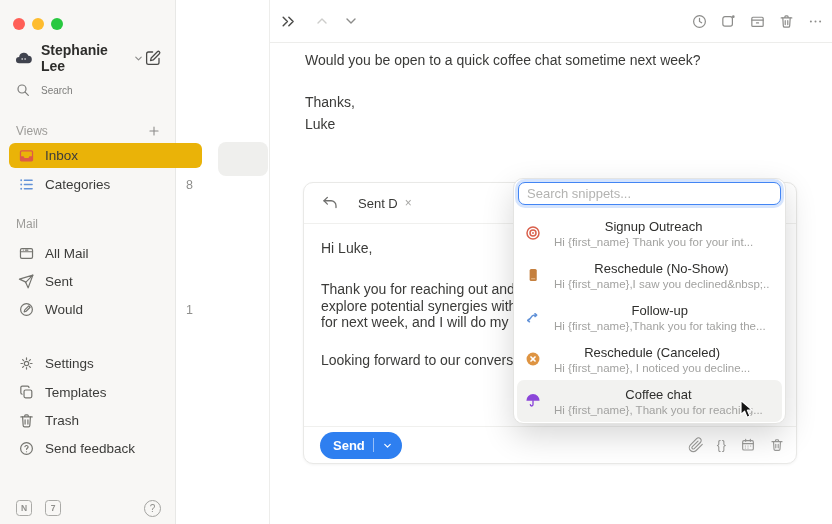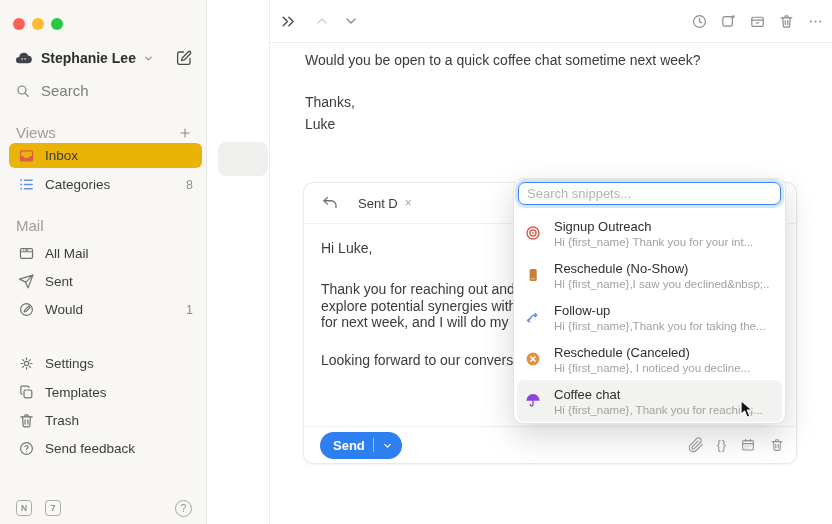--- a/index.html
+++ b/index.html
@@ -1,36 +1,36 @@
 <!DOCTYPE html>
 <html><head>
 <meta charset="utf-8">
 <style>
   html,body{margin:0;padding:0;}
   body{width:832px;height:524px;overflow:hidden;position:relative;background:#fff;
        font-family:"Liberation Sans",sans-serif;-webkit-font-smoothing:antialiased;}
   .app{position:absolute;inset:0;}
 
   
-  .sidebar{position:absolute;left:0;top:0;width:207px;height:524px;background:#f8f7f5;
+  .sidebar{position:absolute;left:0;top:0;width:176px;height:524px;background:#f8f7f5;
            border-right:1px solid #e8e8e6;box-sizing:border-box;}
   .traffic{position:absolute;left:13px;top:18px;display:flex;gap:7px;}
   .tl{width:12px;height:12px;border-radius:50%;}
   .tl.red{background:#ff5f57}.tl.yellow{background:#febc2e}.tl.green{background:#28c840}
 
   .user-row{position:absolute;left:14px;top:47px;right:13px;height:22px;display:flex;align-items:center;}
   .user-name{font-size:14px;font-weight:700;color:#2d2d2b;margin-left:8px;}
   .user-chevron{margin-left:7px;display:flex;}
   .compose-btn{margin-left:auto;display:flex;cursor:pointer;}
 
   .search-row{position:absolute;left:15px;top:82px;display:flex;gap:10px;align-items:center;
-              color:#7c7c7a;font-size:15px;cursor:pointer;}
+              color:#7c7c7a;font-size:10px;cursor:pointer;}
 
   .section-header{position:absolute;left:16px;right:14px;display:flex;align-items:center;
-                  color:#9d9c99;font-size:15px;}
+                  color:#9d9c99;font-size:12px;}
   .sh-views{top:124px;}
   .sh-mail{top:217px;}
   .plus-btn{margin-left:auto;display:flex;cursor:pointer;}
 
   .nav-item{position:absolute;left:9px;width:193px;height:25px;display:flex;align-items:center;
             padding:0 9px;box-sizing:border-box;border-radius:6px;font-size:13.5px;color:#3c3c3a;
             gap:10px;cursor:pointer;}
   .nav-item.selected{background:#eab308;}
   .nav-count{margin-left:auto;color:#8f8f8d;font-size:12.5px;}
   .ni-inbox{top:143px}.ni-categories{top:172px}
@@ -84,21 +84,21 @@
          box-sizing:border-box;z-index:5;}
   .snippet-search{position:absolute;left:4px;top:3px;width:263px;height:23px;border:1.5px solid #4285f4;
                   border-radius:7px;box-shadow:0 0 0 3px rgba(66,133,244,.22);font-size:13px;
                   padding:0 8px;box-sizing:border-box;outline:none;color:#333;
                   font-family:"Liberation Sans",sans-serif;}
   .snippet-search::placeholder{color:#b3b3b1;}
   .snippet-list{position:absolute;left:0;right:0;top:33px;}
   .snippet-item{display:flex;align-items:center;gap:12px;height:42px;padding:0 10px;
                 box-sizing:border-box;cursor:pointer;}
   .snippet-item.highlighted{background:#f2f2f0;border-radius:7px;margin:0 3px;padding:0 7px;}
-  .snippet-texts{display:flex;flex-direction:column;gap:2px;min-width:0;}
+  .snippet-texts{display:flex;flex-direction:column;gap:2px;min-width:0;text-align:center;}
   .snippet-title{font-size:13px;color:#2e2e2c;font-weight:500;white-space:nowrap;}
   .snippet-sub{font-size:11.5px;color:#a2a2a0;white-space:nowrap;overflow:hidden;max-width:215px;}
 
   .cursor{position:absolute;left:468px;top:399px;z-index:10;pointer-events:none;}
 </style>
 </head>
 <body>
 
 <div class="app">
 

